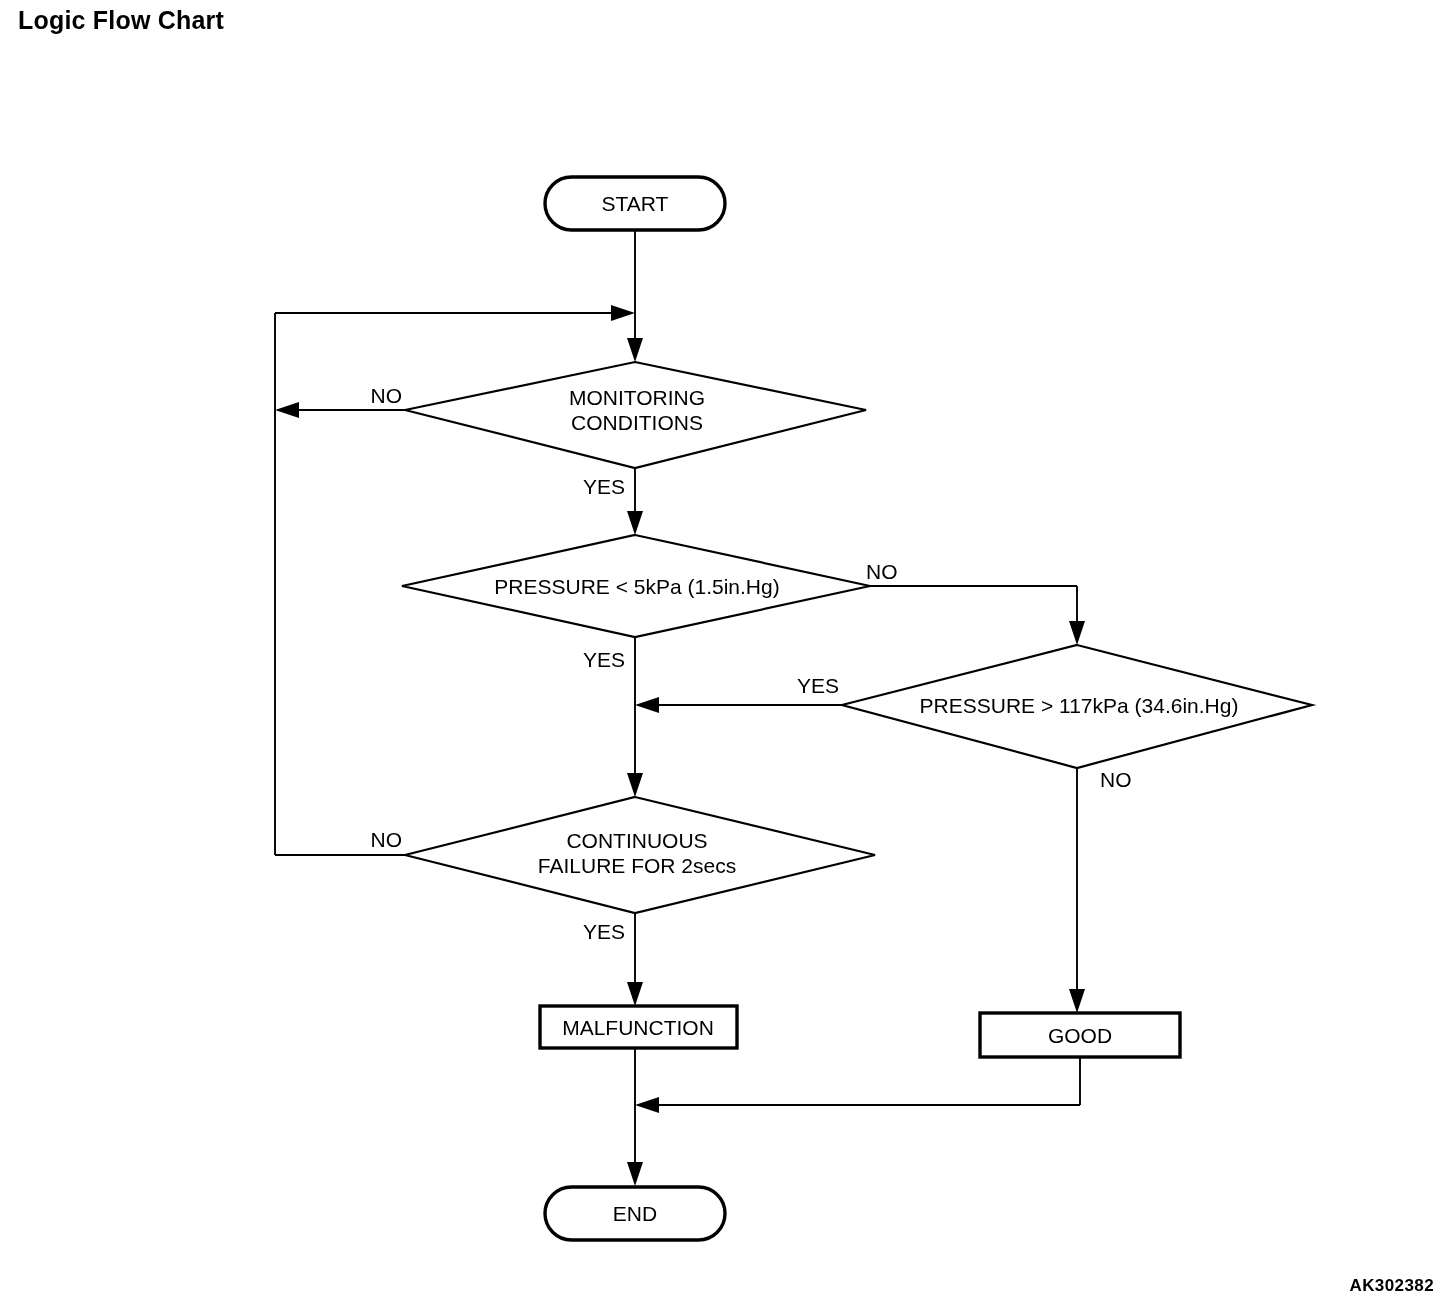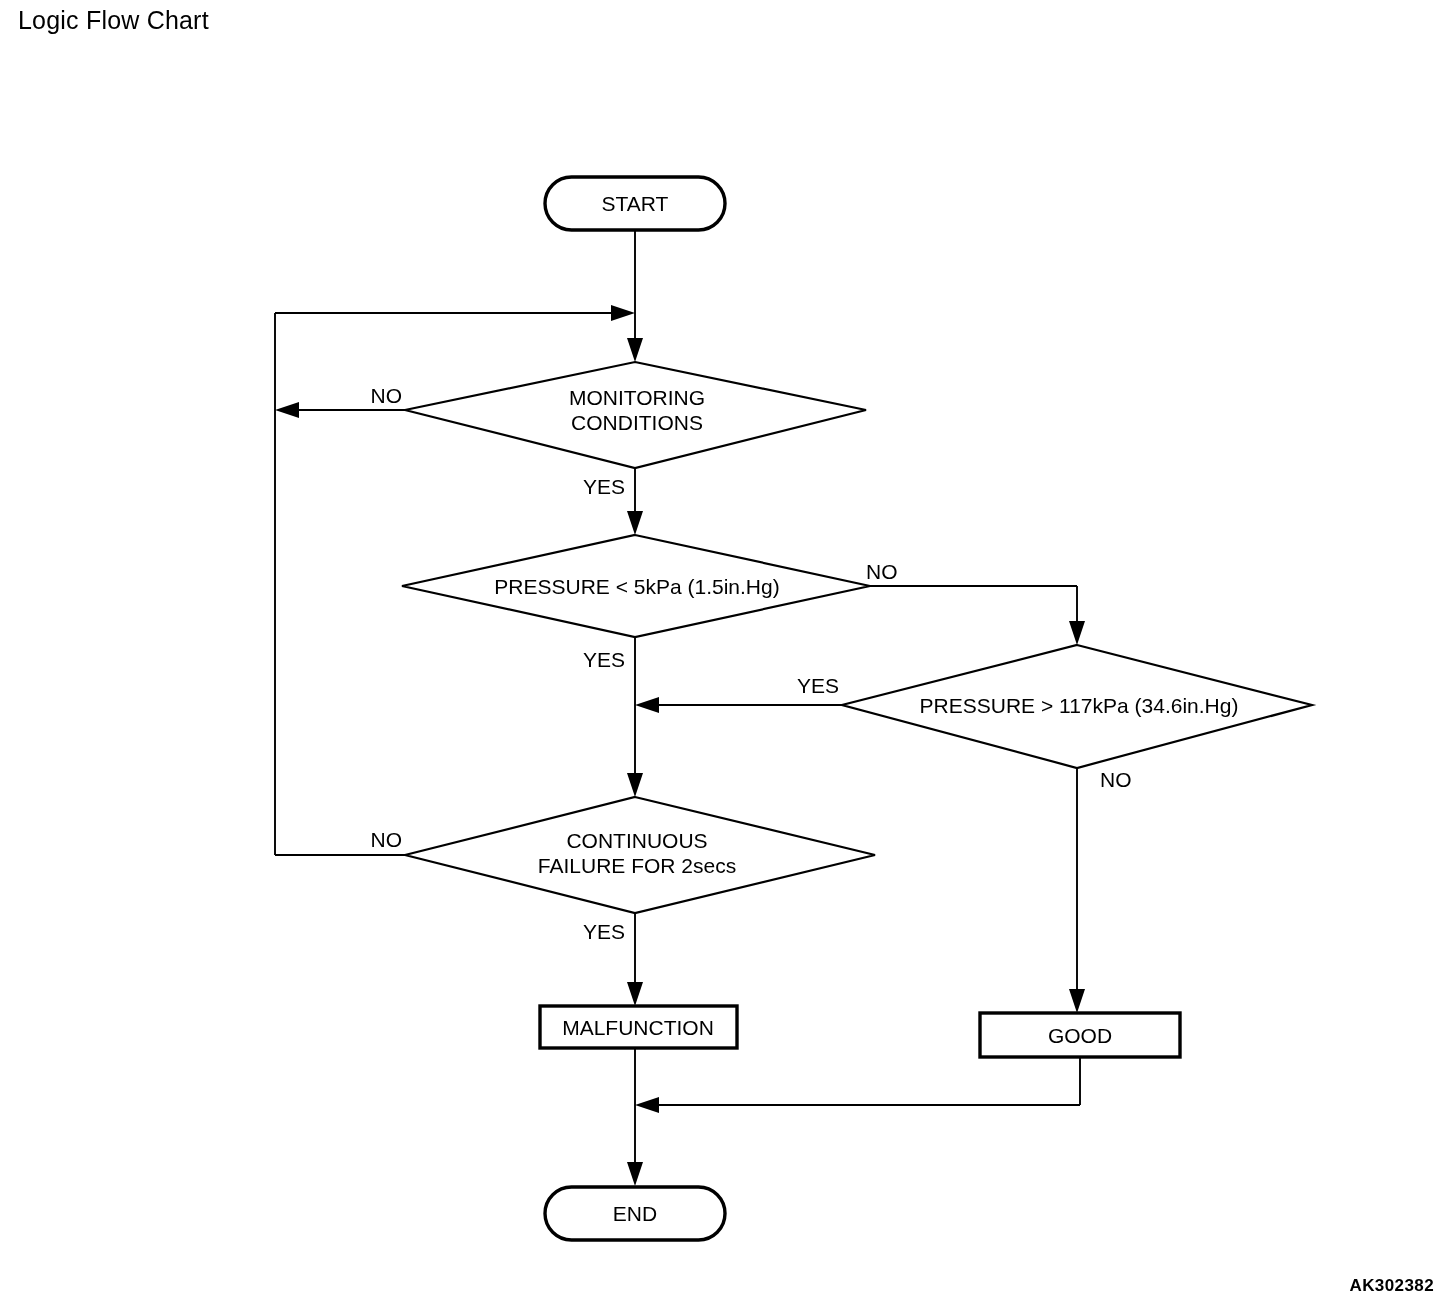--- a/index.html
+++ b/index.html
@@ -13,21 +13,21 @@
     position: relative;
     font-family: "Liberation Sans", sans-serif;
     color: #000000;
     overflow: hidden;
   }
   #page-title {
     position: absolute;
     left: 18px;
     top: 6px;
     font-size: 25px;
-    font-weight: normal;
+    font-weight: bold;
     letter-spacing: 0.2px;
     white-space: nowrap;
   }
   #ref-code {
     position: absolute;
     right: 22px;
     bottom: 14px;
     font-size: 17px;
     font-weight: bold;
     letter-spacing: 0.4px;

